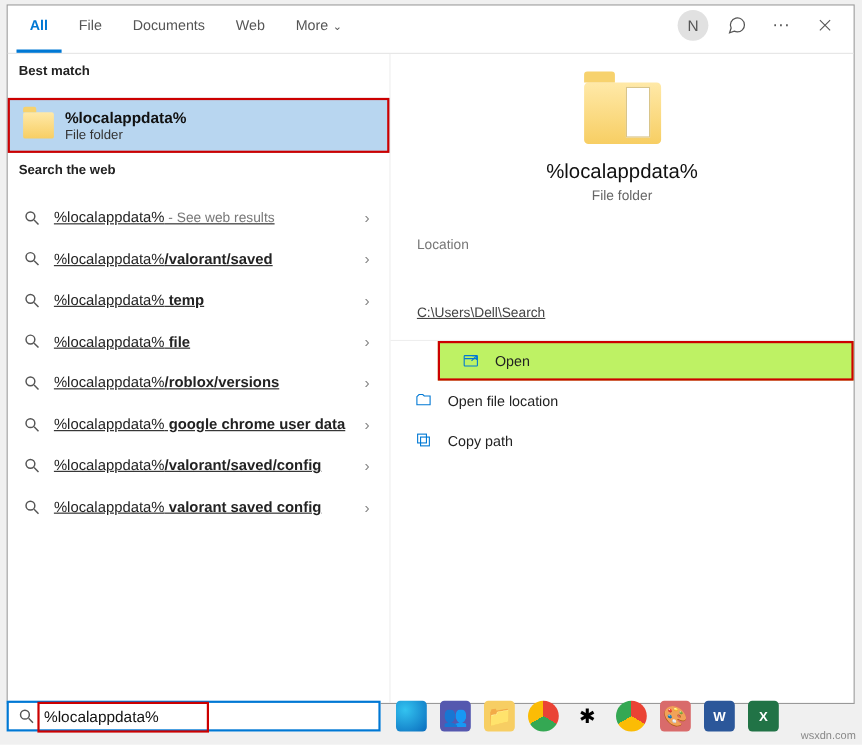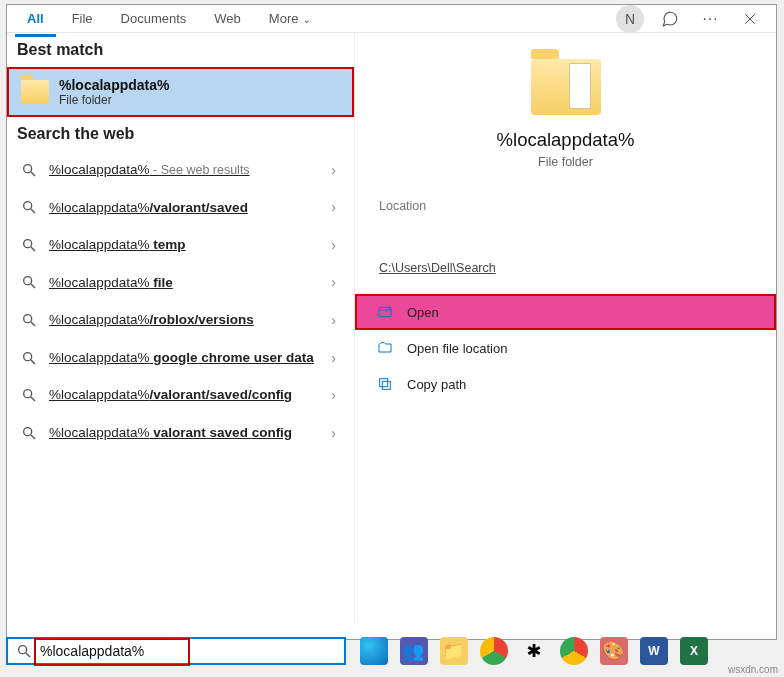--- a/index.html
+++ b/index.html
@@ -1,32 +1,32 @@
 <!DOCTYPE html>
 <html><head>
 <meta charset="utf-8">
 <style>
 * { margin: 0; padding: 0; box-sizing: border-box; font-family: "Segoe UI", Arial, sans-serif; }
 body { width: 784px; height: 677px; background: #f0f0f0; position: relative; overflow: hidden; }
 
 .panel { position: absolute; left: 6px; top: 4px; width: 771px; height: 636px; background: #fff; border: 1px solid #999; }
 
-.tabs { display: flex; align-items: center; height: 28px; padding: 0 8px; gap: 4px; border-bottom: 1px solid #e5e5e5; }
+.tabs { display: flex; height: 44px; padding: 0 8px; gap: 4px; border-bottom: 1px solid #e5e5e5; }
 .tab { padding: 10px 12px 8px; font-size: 13px; color: #555; cursor: pointer; border-bottom: 3px solid transparent; }
 .tab.active { color: #0078d4; border-bottom-color: #0078d4; font-weight: 600; }
 .tab .chev { margin-left: 4px; font-size: 10px; }
 .tabs-spacer { flex: 1; }
 .hdr-btn { width: 36px; height: 36px; display: flex; align-items: center; justify-content: center; color: #555; cursor: pointer; }
 .avatar { width: 28px; height: 28px; border-radius: 50%; background: #e1e1e1; color: #555; font-size: 14px; display: flex; align-items: center; justify-content: center; }
 
 .body { display: flex; height: calc(100% - 44px); }
 .left { width: 348px; border-right: 1px solid #eee; display: flex; flex-direction: column; }
 .right { flex: 1; display: flex; flex-direction: column; }
 
-.section-h { font-size: 16px; font-weight: 600; color: #222; padding: 8px 10px 8px; }
+.section-h { font-size: 12px; font-weight: 600; color: #222; padding: 8px 10px 18px; }
 
 .best-row { display: flex; align-items: center; gap: 10px; padding: 10px 14px; background: #b8d6f0; position: relative; }
 .best-row .outline { position: absolute; inset: 0; border: 2px solid #c00; pointer-events: none; }
 .folder-ico { width: 28px; height: 24px; background: linear-gradient(#ffe9a8,#f7ce63); border-radius: 2px; position: relative; }
 .folder-ico::before { content:""; position:absolute; top:-5px; left:0; width:12px; height:5px; background:#f7d26d; border-radius:2px 2px 0 0; }
 .best-text .t1 { font-size: 14px; font-weight: 600; color: #111; }
 .best-text .t2 { font-size: 12px; color: #333; }
 
 .web-list { flex: 1; overflow: auto; }
 .web-item { display: flex; align-items: center; gap: 12px; padding: 10px 14px; cursor: pointer; }
@@ -43,21 +43,21 @@
 .big-folder::after { content:""; position:absolute; top:4px; right:10px; width:20px; height:44px; background:#fff; border:1px solid #d9c58a; }
 .preview-title { font-size: 18.5px; color: #111; }
 .preview-sub { font-size: 12.5px; color: #666; margin-top: 4px; }
 
 .meta { display: flex; padding: 12px 24px 18px; font-size: 12.5px; gap: 48px; border-bottom: 1px solid #eee; flex-direction: column; }
 .meta .k { color: #777; }
 .meta .v { color: #444; text-decoration: underline; cursor: pointer; }
 
 .actions { padding: 0; }
 .action { display: flex; align-items: center; gap: 14px; padding: 10px 22px; font-size: 13px; color: #222; cursor: pointer; position: relative; }
-.action.sel { background: #ec4899; }
+.action.sel { background: #bef264; margin-left: 43px; }
 .action .outline { position: absolute; inset: 0; border: 2px solid #c00; pointer-events: none; }
 .aicon { width: 16px; height: 16px; display: flex; align-items: center; justify-content: center; }
 .aicon svg { width: 16px; height: 16px; stroke: #0078d4; fill: none; stroke-width: 1.5; }
 
 .search-bar { position: absolute; left: 6px; bottom: 12px; width: 340px; height: 28px; border: 2px solid #0078d4; background: #fff; display: flex; align-items: center; padding: 0 8px; gap: 8px; }
 .search-bar .outline { position: absolute; left: 26px; top: -1px; width: 156px; height: 28px; border: 2px solid #c00; pointer-events: none; }
 .search-bar input { border: none; outline: none; flex: 1; font-size: 14px; color: #111; }
 
 .taskbar { position: absolute; left: 350px; bottom: 6px; right: 6px; height: 40px; display: flex; align-items: center; gap: 12px; padding: 0 10px; }
 .tb-ico { width: 28px; height: 28px; border-radius: 4px; display: flex; align-items: center; justify-content: center; font-size: 18px; }

